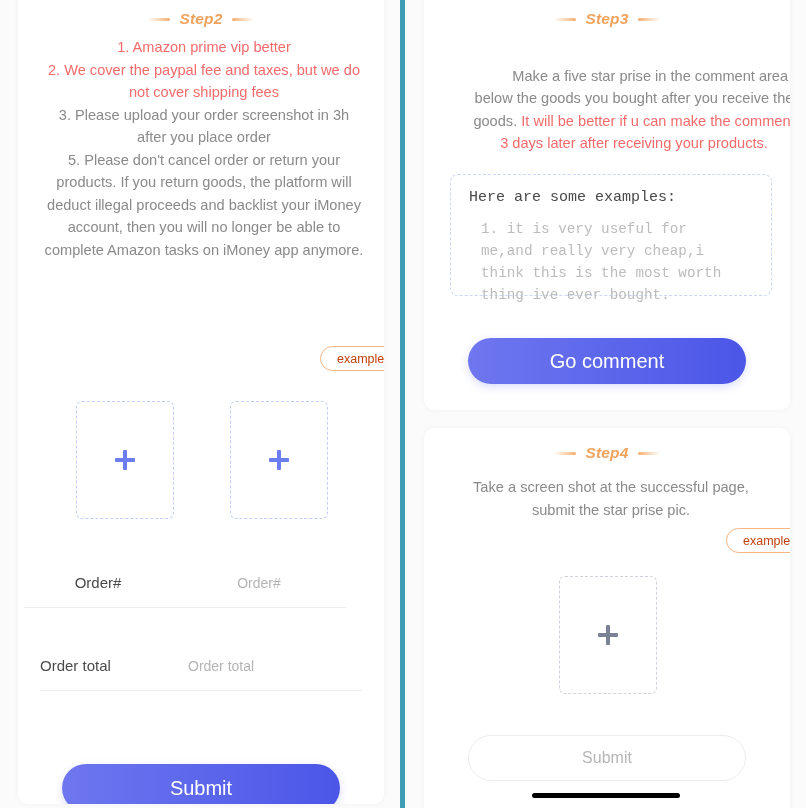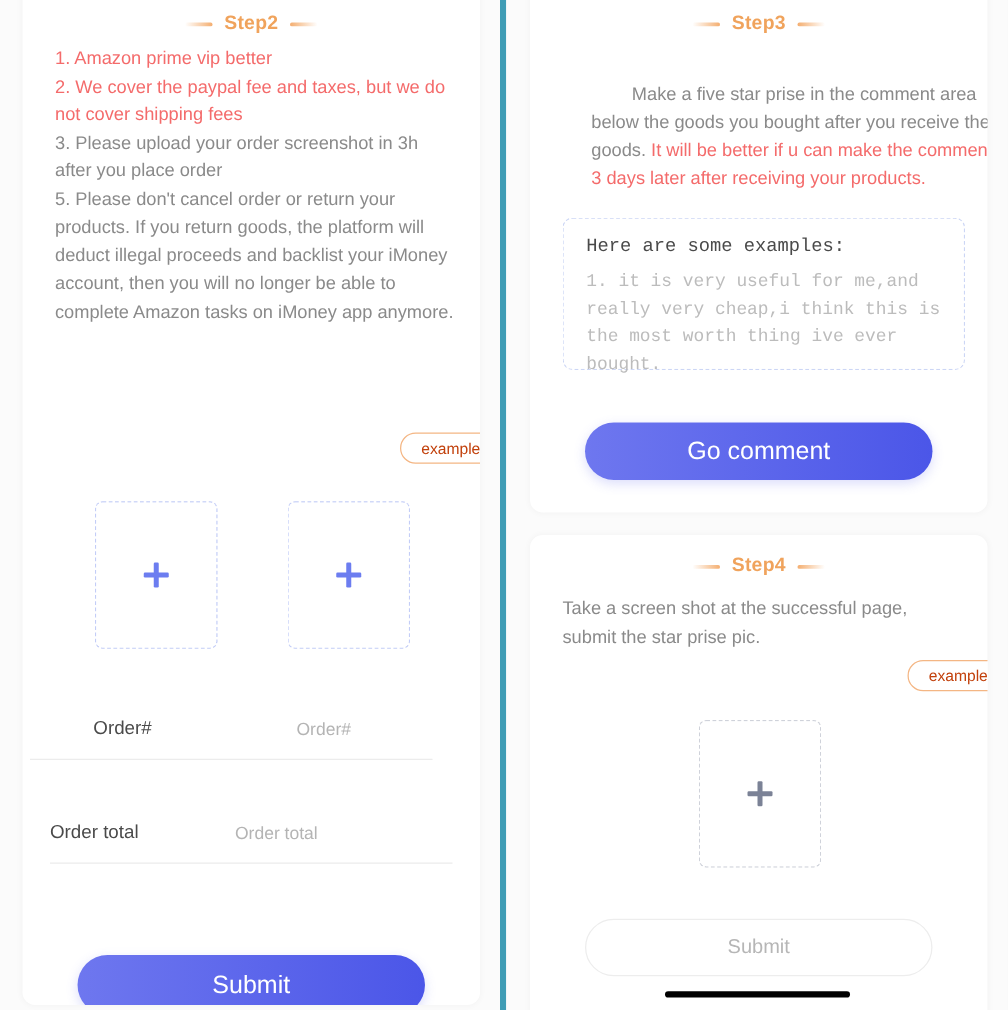--- a/index.html
+++ b/index.html
@@ -22,39 +22,41 @@
     background:#ffffff;
     box-shadow:0 0 6px rgba(0,0,0,0.045);
     position:relative;
     overflow:hidden;
   }
 
   
   .step-head{
     display:flex;align-items:center;justify-content:center;
     gap:9px;
+    font-style:italic;
   }
   .step-title{
     color:#f0a35c;
     font-size:15.5px;
     font-weight:bold;
     letter-spacing:.2px;
   }
   .dash{
     width:22px;height:3px;border-radius:2px;
   }
   .dash-l{background:linear-gradient(to right,rgba(247,190,134,0),#f4ae70);}
   .dash-r{background:linear-gradient(to left,rgba(247,190,134,0),#f4ae70);}
 
   
   .body-text{
     font-size:14.6px;
     line-height:22.5px;
     color:#8a8a8a;
     white-space:pre-wrap;
+    text-align:center;
   }
   .t-red{color:#f46b6b;}
   .t-gray{color:#8a8a8a;}
 
   
   .example-pill{
     position:absolute;
     border:1px solid #f4b684;
     border-radius:14px;
     color:#c2410c;
@@ -126,21 +128,21 @@
     border:1.5px dashed #ccd6f5;
     border-radius:8px;
     box-sizing:border-box;
     background:#fff;
     padding:14px 18px 16px 18px;
   }
   .examples-title{
     font-size:15px;color:#4a4a4a;margin:0 0 9px 0;
   }
   .examples-body{
-    font-size:14.3px;line-height:22px;color:#bcbcbc;margin:0;
+    font-size:14.3px;line-height:22px;color:#bcbcbc;margin:12px;
   }
 
   
   .home-indicator{
     position:absolute;
     height:5px;border-radius:3px;background:#000;
   }
 </style>
 </head>
 <body>

